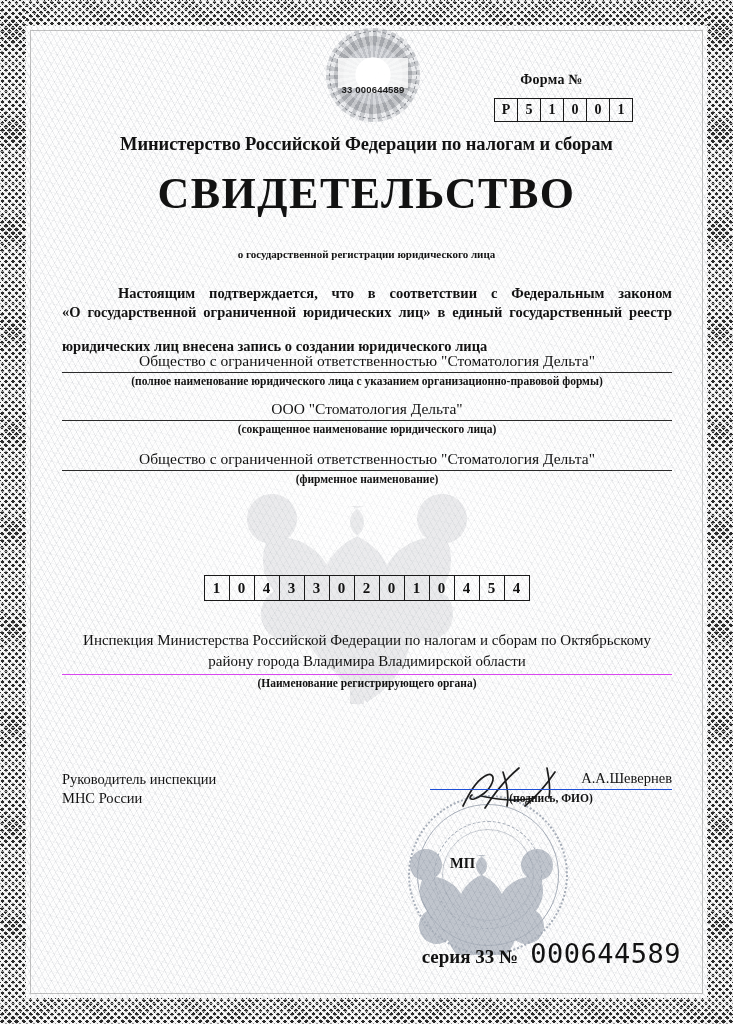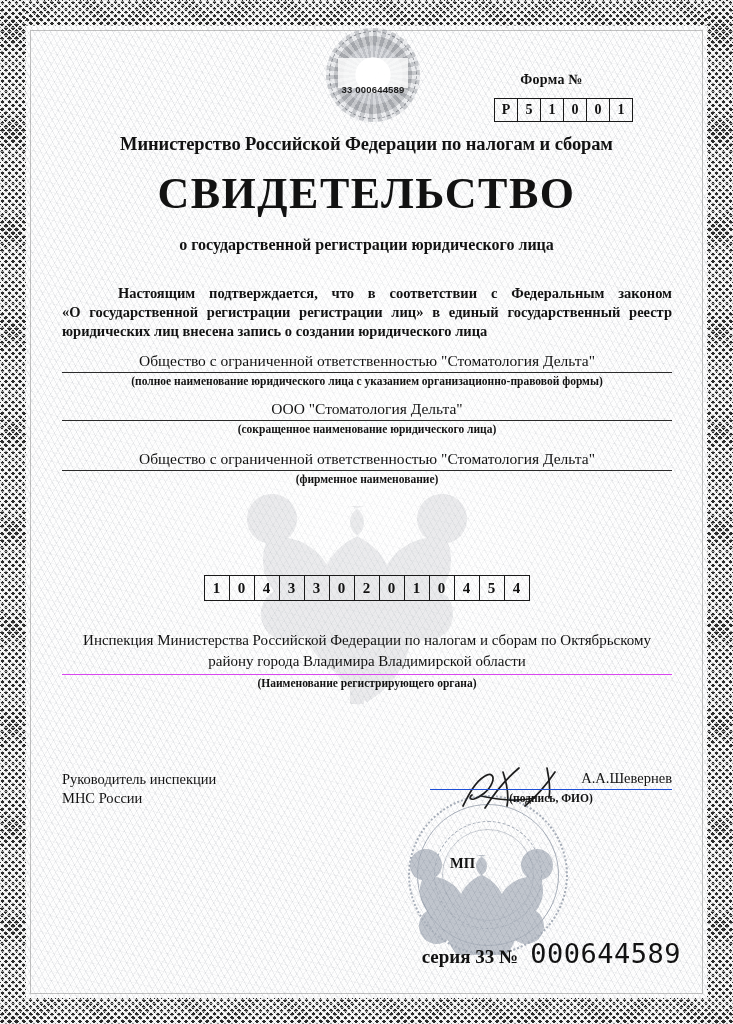--- a/index.html
+++ b/index.html
@@ -95,31 +95,31 @@
     position:absolute;left:0;right:0;top:134px;text-align:center;
     font-size:18.5px;font-weight:700;letter-spacing:-.1px;
   }
   
   .big-title{
     position:absolute;left:0;right:0;top:168px;text-align:center;
     font-size:44px;font-weight:700;letter-spacing:1.5px;
   }
   
   .subtitle{
-    position:absolute;left:0;right:0;top:236px;text-align:center;
-    font-size:16px;font-weight:700;
+    position:absolute;left:0;right:0;top:248px;text-align:center;
+    font-size:11px;font-weight:700;
   }
   
   .body-par{
     position:absolute;left:62px;width:610px;top:284px;
     font-size:14.5px;font-weight:700;line-height:19px;text-align:justify;
   }
   .body-par .l1{display:block;text-indent:56px;text-align:justify;text-align-last:justify;}
   .body-par .l2{display:block;text-align:justify;text-align-last:justify;}
-  .body-par .l3{display:block;}
+  .body-par .l3{display:block;margin-top:15px;}
 
   
   .field{position:absolute;left:62px;width:610px;}
   .field .value{
     font-size:15.5px;text-align:center;padding-bottom:2px;
     border-bottom:1px solid #2b2b2b;
   }
   .field .caption{
     font-size:11.5px;text-align:center;padding-top:2px;font-weight:600;
   }
@@ -251,21 +251,21 @@
       <div class="cell">1</div>
     </div>
   </div>
 
   <div class="ministry">Министерство Российской Федерации по налогам и сборам</div>
   <div class="big-title">СВИДЕТЕЛЬСТВО</div>
   <div class="subtitle">о государственной регистрации юридического лица</div>
 
   <div class="body-par">
     <span class="l1">Настоящим подтверждается, что в соответствии с Федеральным законом</span>
-    <span class="l2">«О государственной регистрации регистрации лиц» в единый государственный реестр</span>
+    <span class="l2">«О государственной ограниченной юридических лиц» в единый государственный реестр</span>
     <span class="l3">юридических лиц внесена запись о создании юридического лица</span>
   </div>
 
   <div class="field" id="field-full">
     <div class="value">Общество с ограниченной ответственностью "Стоматология Дельта"</div>
     <div class="caption">(полное наименование юридического лица с указанием организационно-правовой формы)</div>
   </div>
 
   <div class="field" id="field-short">
     <div class="value">ООО "Стоматология Дельта"</div>

